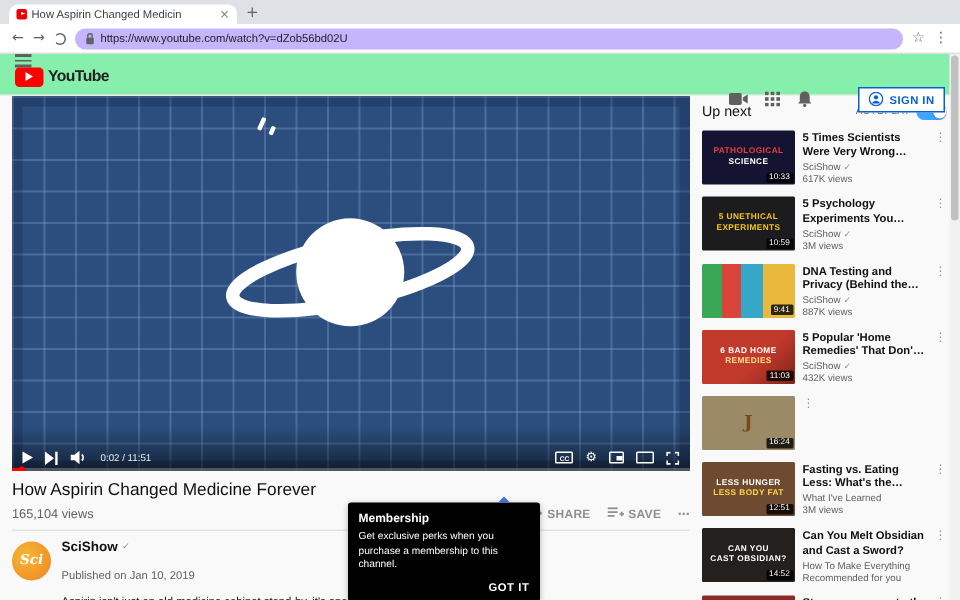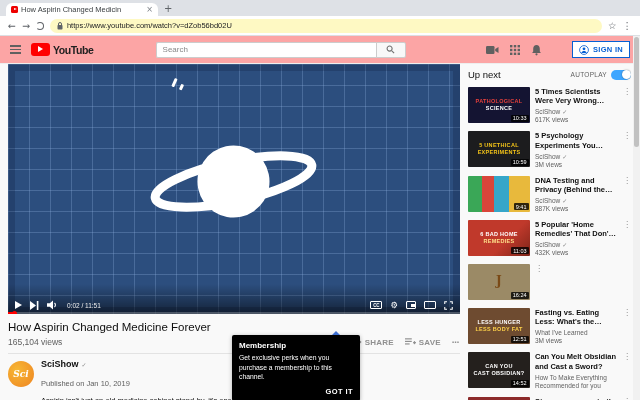--- a/index.html
+++ b/index.html
@@ -16,27 +16,27 @@
     border-top:1.7px solid transparent; border-bottom:1.7px solid transparent; }
   .tab-title { white-space:nowrap; overflow:hidden; flex:1; }
   .tab-close { color:#7a7f85; font-size:8px; line-height:8px; }
   .newtab { color:#5f6368; font-size:10px; margin:0 0 2px 6px; }
 
   .addressbar { height:20px; background:#fff; display:flex; align-items:center; gap:6px;
     padding:0 8px; border-bottom:1px solid #dcdfe3; }
   .nav-ic { color:#5f6368; font-size:9.5px; line-height:1; }
   .reload-ic { width:8px; height:8px; border:1.2px solid #5f6368; border-radius:50%;
     border-left-color:transparent; position:relative; }
-  .urlbox { flex:1; height:14px; background:#fef9c3; border-radius:7px; display:flex;
+  .urlbox { flex:1; height:14px; background:#c4b5fd; border-radius:7px; display:flex;
     align-items:center; gap:4px; padding:0 7px; font-size:7.5px; color:#202124; overflow:hidden; }
   .url-text { white-space:nowrap; overflow:hidden; }
 
   
-  .yt-header { height:28px; background:#fca5a5; display:flex; align-items:center; padding:0 10px;
-    border-bottom:1px solid #eee; position:relative; z-index:3; }
+  .yt-header { height:28px; background:#86efac; display:flex; align-items:flex-start; padding:0 10px;
+    border-bottom:1px solid #eee; position:relative; z-index:3;flex-direction:column; }
   .hamburger { display:flex; flex-direction:column; gap:2px; margin-right:10px; }
   .hamburger i { display:block; width:11px; height:1.5px; background:#606060; }
   .yt-logo { display:flex; align-items:center; gap:3px; }
   .logo-mark { width:19px; height:13px; background:#f00; border-radius:3px; position:relative; }
   .logo-mark::after { content:""; position:absolute; left:7px; top:3.4px; border-left:5px solid #fff;
     border-top:3.1px solid transparent; border-bottom:3.1px solid transparent; }
   .logo-text { font-size:10.5px; font-weight:bold; letter-spacing:-0.4px; color:#212121; }
   .search-area { display:flex; margin-left:62px; width:250px; }
   .search-input { flex:1; height:16px; border:1px solid #ccc; border-right:none; font-size:8px;
     padding:0 6px; color:#111; outline:none; border-radius:2px 0 0 2px; }
@@ -167,29 +167,20 @@
 
 <div class="yt-header">
   <span class="hamburger">
       <i></i>
       <i></i>
       <i></i>
     </span>
   <div class="yt-logo">
     <span class="logo-mark"></span>
     <span class="logo-text">YouTube</span>
-  </div>
-  <div class="search-area">
-    <input class="search-input" placeholder="Search" style="">
-    <div class="search-btn">
-      <svg width="9" height="9" viewBox="0 0 10 10">
-        <circle cx="4" cy="4" r="2.8" fill="none" stroke="#707070" stroke-width="1.2"></circle>
-        <line x1="6.2" y1="6.2" x2="9" y2="9" stroke="#707070" stroke-width="1.2"></line>
-      </svg>
-    </div>
   </div>
   <div class="hdr-right">
     <span class="hdr-ic">
       <svg width="13" height="10" viewBox="0 0 13 10">
           <rect x="0" y="1" width="8.5" height="8" rx="1.2" fill="#606060"></rect>
           <polygon points="9.2,4 12.5,2 12.5,8 9.2,6" fill="#606060"></polygon>
         </svg>
     </span>
     <span class="hdr-ic">
       <svg width="10" height="10" viewBox="0 0 10 10">

